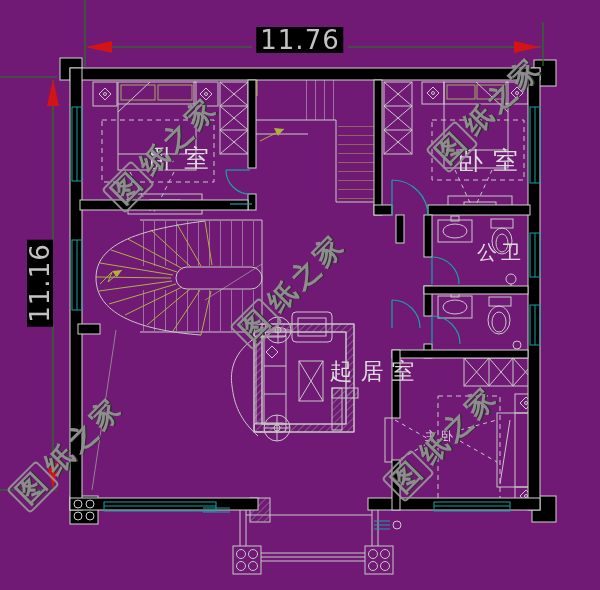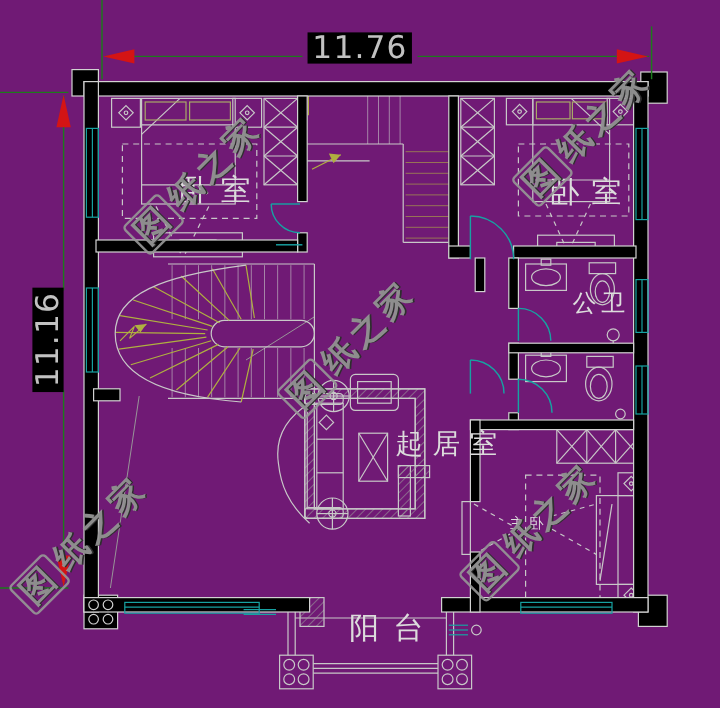--- a/index.html
+++ b/index.html
@@ -337,21 +337,20 @@
 </svg>
 
   <div class="dim dim-top" style="left:300px;top:40px;">11.76</div>
   <div class="dim dim-left" style="left:40px;top:283px;">11.16</div>
 
   <div class="room-label" style="left:184px;top:158px;font-size:25px;letter-spacing:10px;">卧室</div>
   <div class="room-label" style="left:493px;top:160px;font-size:25px;letter-spacing:10px;">卧室</div>
   <div class="room-label" style="left:501px;top:252px;font-size:20px;letter-spacing:4px;">公卫</div>
   <div class="room-label" style="left:348px;top:371px;font-size:23px;letter-spacing:8px;margin-left:28px;">起居室</div>
   <div class="room-label" style="left:441px;top:436px;font-size:12px;letter-spacing:4px;">主卧</div>
-  <div class="room-label" style="left:328px;top:523px;font-size:25px;letter-spacing:12px;">阳台</div>
 
   <div class="wm" style="left:163px;top:152px;"><span class="boxed">图</span><span>纸之家</span></div>
   <div class="wm" style="left:487px;top:112px;"><span class="boxed">图</span><span>纸之家</span></div>
   <div class="wm" style="left:291px;top:289px;"><span class="boxed">图</span><span>纸之家</span></div>
   <div class="wm" style="left:68px;top:452px;"><span class="boxed">图</span><span>纸之家</span></div>
   <div class="wm" style="left:443px;top:441px;"><span class="boxed">图</span><span>纸之家</span></div>
 
 </div>
 
 </body></html>

